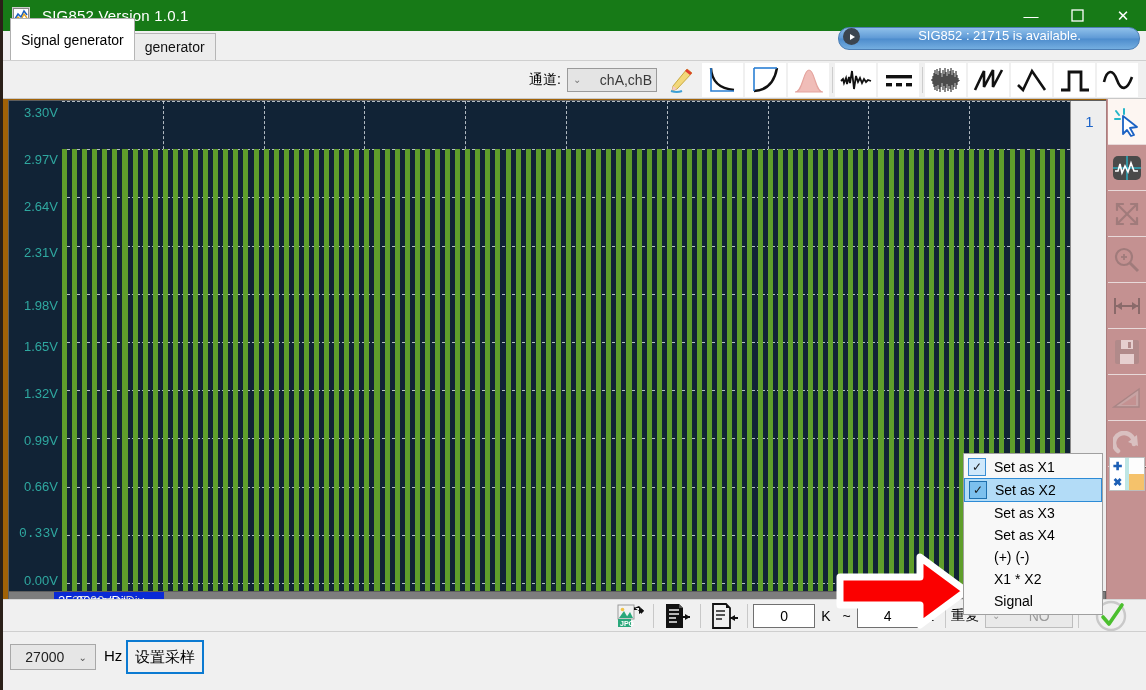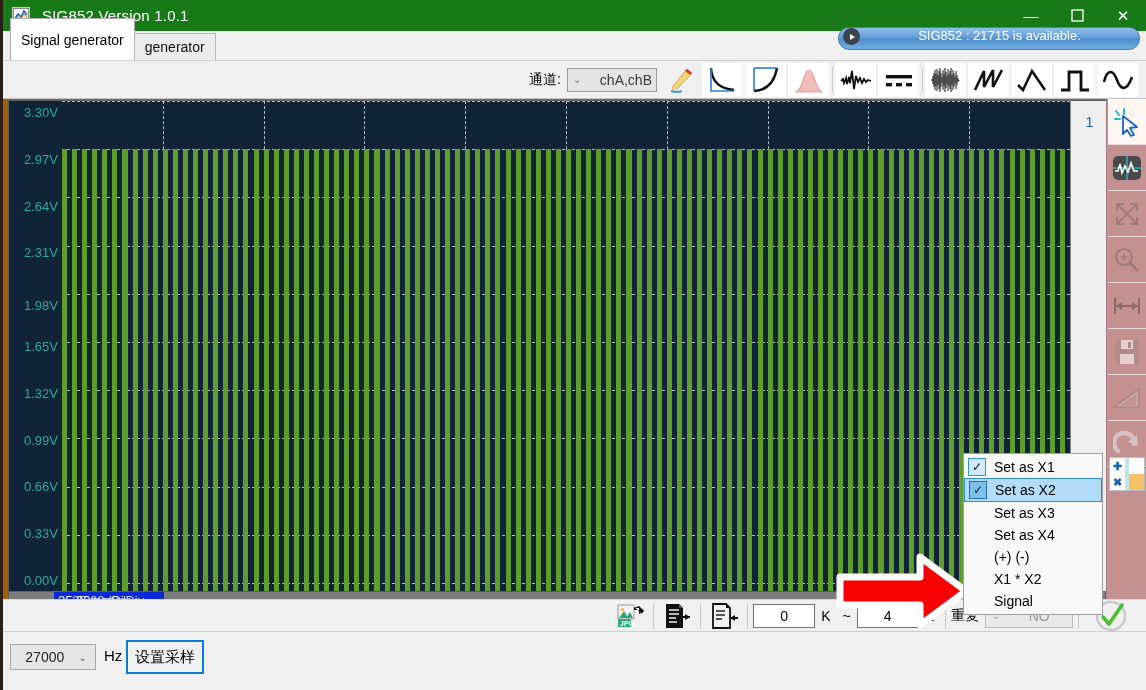--- a/index.html
+++ b/index.html
@@ -394,21 +394,21 @@
     <div id="yaxis">
         <div class="ytick" style="top: 4px;">3.30V</div>
         <div class="ytick" style="top: 50.8px;">2.97V</div>
         <div class="ytick" style="top: 97.6px;">2.64V</div>
         <div class="ytick" style="top: 144.4px;">2.31V</div>
         <div class="ytick" style="top: 197px;">1.98V</div>
         <div class="ytick" style="top: 238px;">1.65V</div>
         <div class="ytick" style="top: 284.8px;">1.32V</div>
         <div class="ytick" style="top: 331.6px;">0.99V</div>
         <div class="ytick" style="top: 378.4px;">0.66V</div>
-        <div class="ytick" style="top: 425.2px;">0.33V</div>
+        <div class="ytick" style="top: 425.2px; font-family: Liberation Mono, monospace;">0.33V</div>
         <div class="ytick" style="top: 472px;">0.00V</div>
       </div>
 
     <div id="canvas">
       <div id="gridlayer">
           <div class="gridv" style="left: 100.8px;"></div>
           <div class="gridv" style="left: 201.6px;"></div>
           <div class="gridv" style="left: 302.4px;"></div>
           <div class="gridv" style="left: 403.2px;"></div>
           <div class="gridv" style="left: 504px;"></div>

